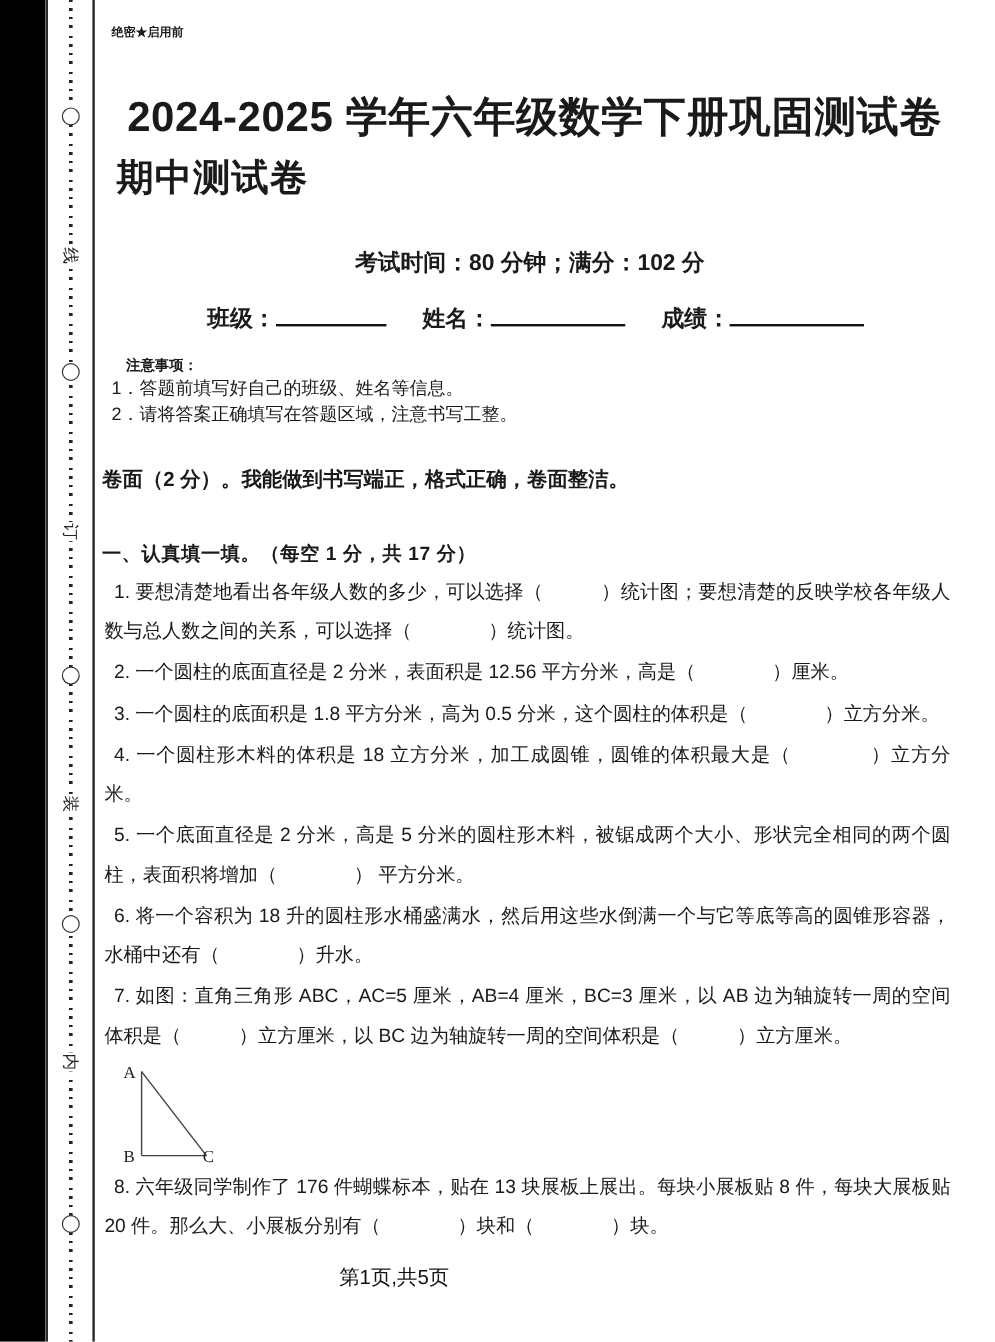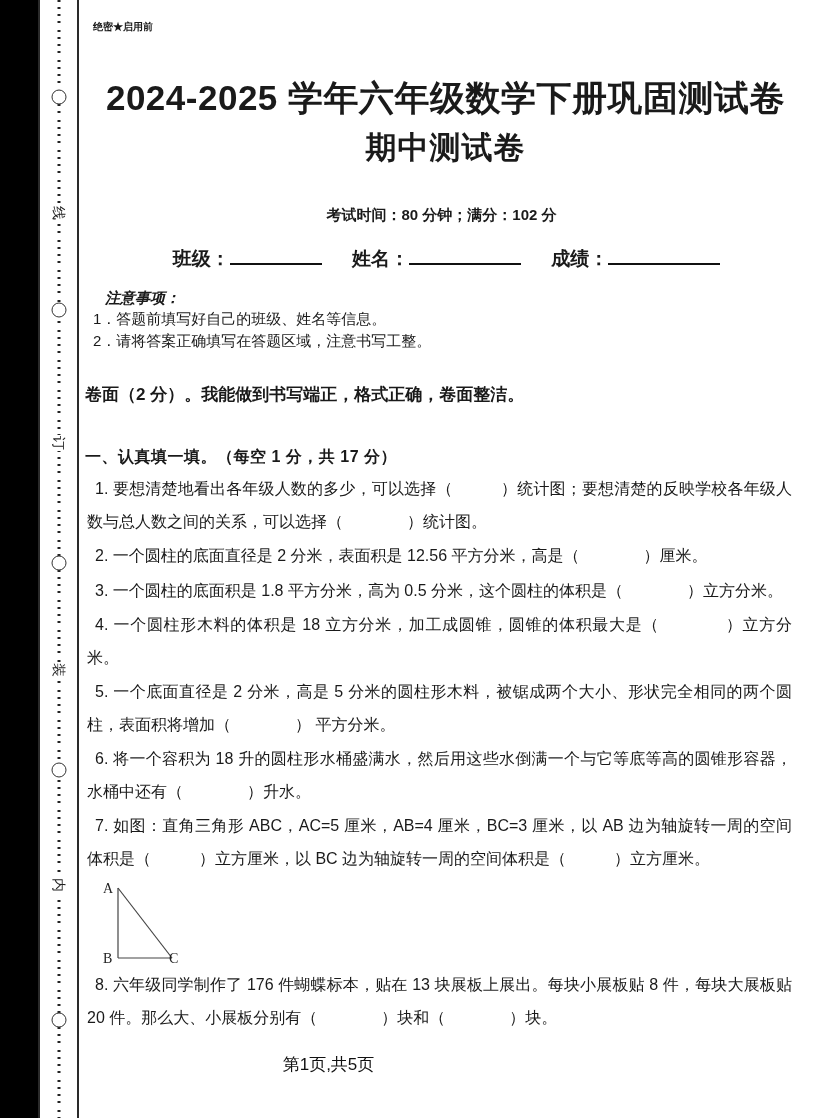--- a/index.html
+++ b/index.html
@@ -31,29 +31,29 @@
   .strip .bchar {
     position:absolute; left:50%; transform:translate(-50%,-50%) rotate(90deg);
     font-size:14px; color:#222; background:#fff; padding:2px 1px; z-index:2; line-height:1;
   }
 
   
   .content { position:absolute; left:85px; top:0; width:709px; }
   .secret { margin:20px 0 0 8px; font-size:10px; font-weight:bold; }
   .title1 { margin:42px 0 0 0; padding-left:12px; text-align:center;
             font-size:35px; font-weight:bold; line-height:1.25; letter-spacing:0.5px; }
-  .title2 { margin:8px 0 0 0; padding-left:12px; text-align:center;
+  .title2 { margin:8px 0 0 0; padding-left:12px; 
             font-size:31px; font-weight:bold; line-height:1.3; letter-spacing:1px; }
-  .exam-info { margin-top:38px; text-align:center; font-size:15px; font-weight:bold; padding-left:4px; }
+  .exam-info { margin-top:38px; text-align:center; font-size:19px; font-weight:bold; padding-left:4px; }
   .fields { margin-top:21px; text-align:center; font-size:19px; font-weight:bold; padding-left:14px; white-space:nowrap; }
   .fields .fgroup { margin-left:25px; }
   .fields .fgroup:first-child { margin-left:0; }
   .blank { display:inline-block; border-bottom:2px solid #111; height:13px; vertical-align:baseline; }
   .blank.w1 { width:92px; } .blank.w2 { width:112px; }
-  .notes-title { margin:17px 0 0 20px; font-size:15px; font-weight:bold;font-style:italic; }
+  .notes-title { margin:17px 0 0 20px; font-size:12px; font-weight:bold; }
   .note { margin-left:8px; font-size:15px; line-height:22px; }
   .juanmian { margin-top:31px; font-size:17px; font-weight:bold; }
   .section-title { margin-top:41px; font-size:16px; font-weight:bold; letter-spacing:0.5px; }
   .questions { margin-top:5px; font-size:16px; line-height:32.5px; text-align:justify; }
   .questions p { margin:2px; text-indent:8px; }
   .figure { height:90px; margin:2px 0 0 6px; }
   .figure svg text { font-family:"Liberation Serif", serif; font-size:14px; fill:#222; }
   .footer { position:absolute; left:0; top:1053px; width:657px; text-align:center; font-size:17px; color:#111; }
 </style>
 </head>

